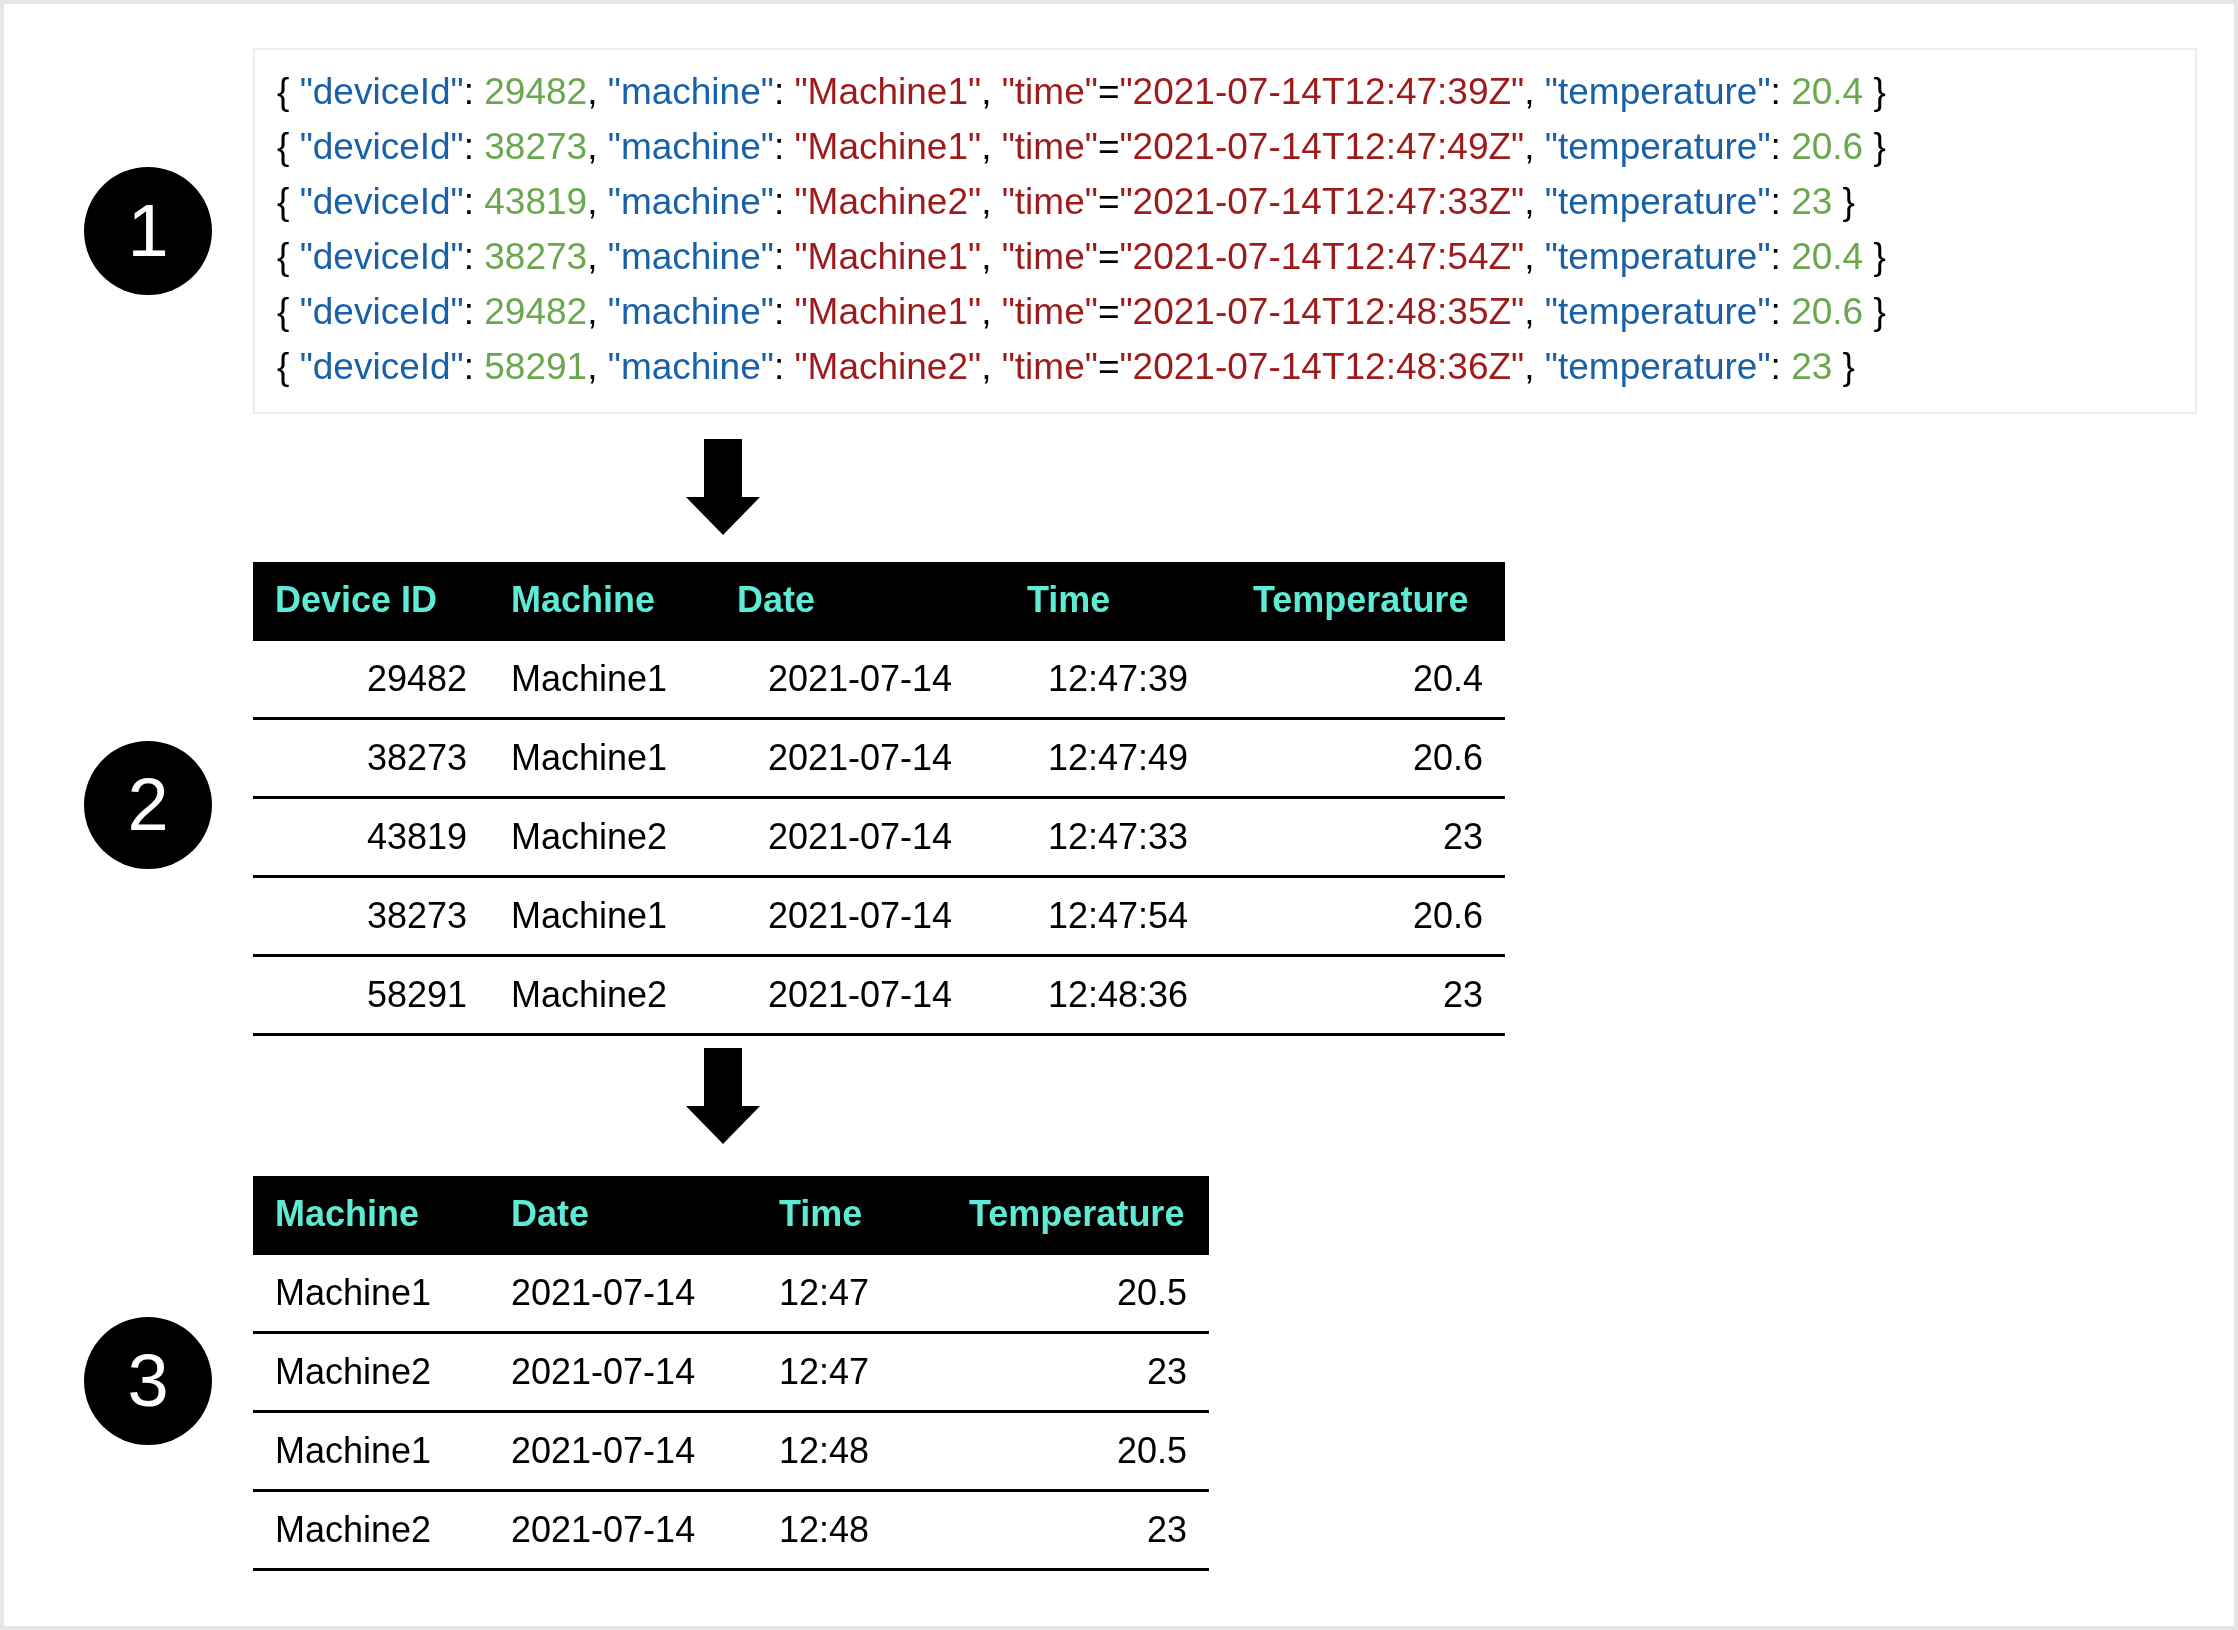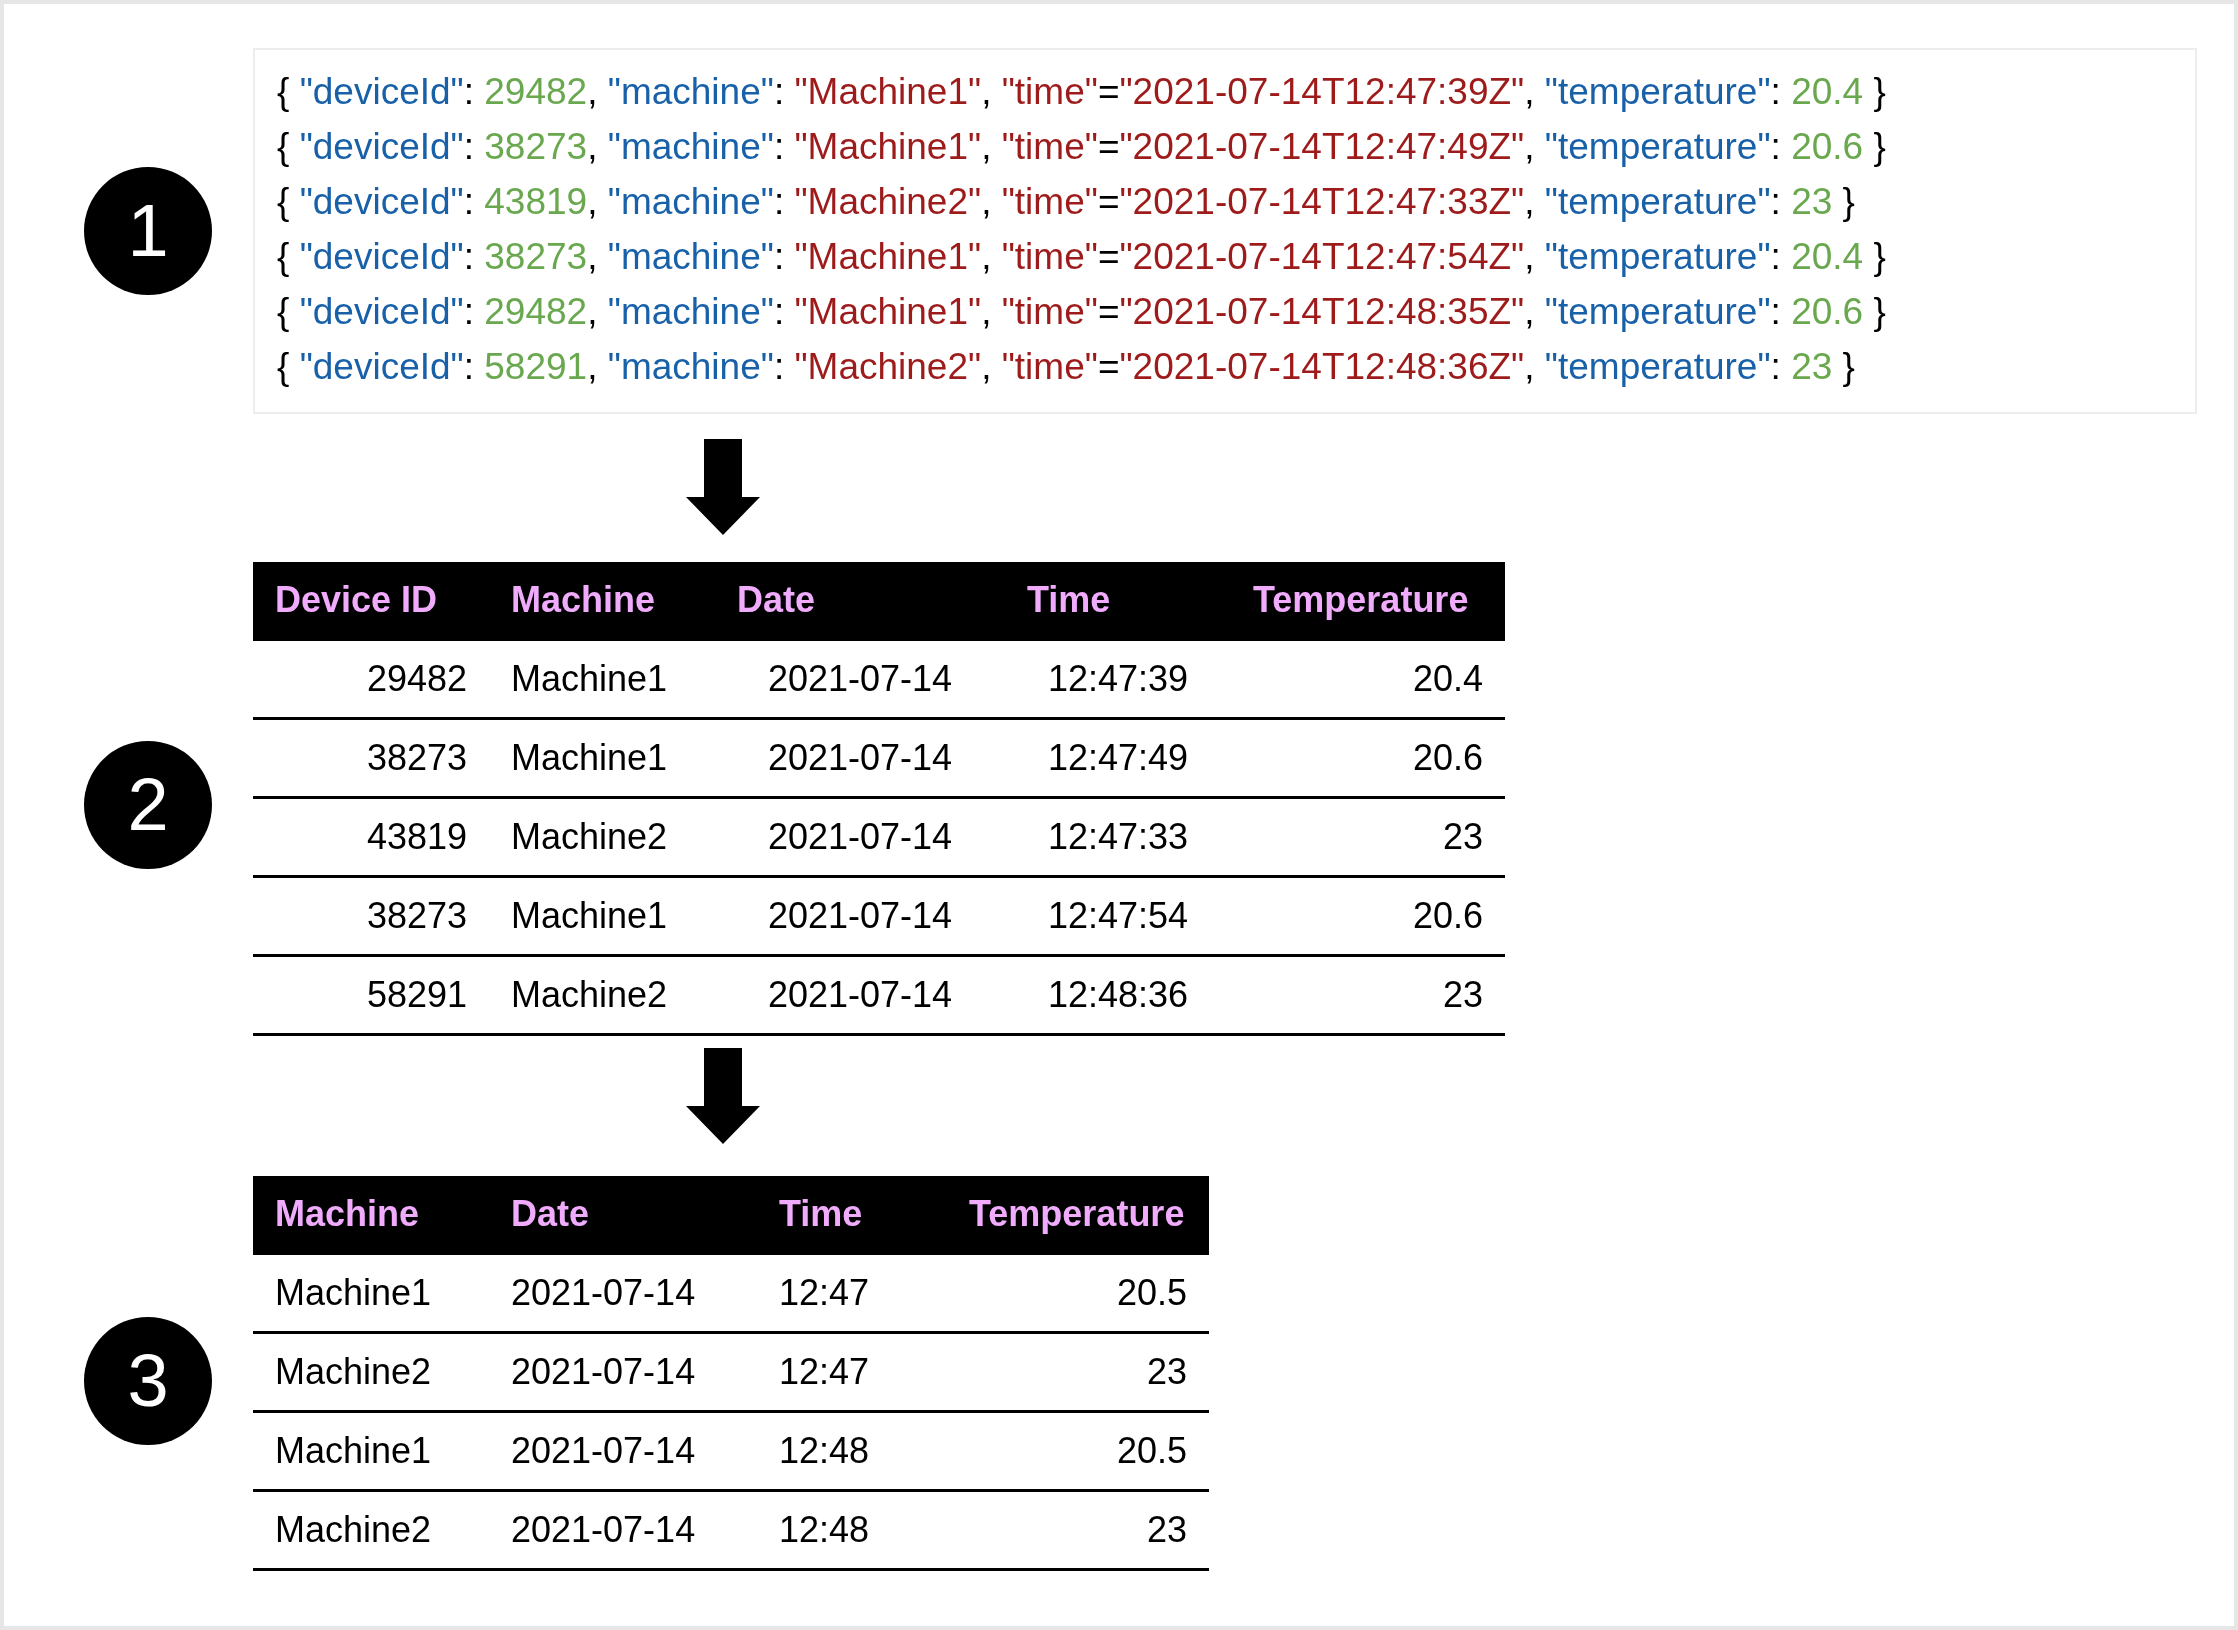--- a/index.html
+++ b/index.html
@@ -75,21 +75,21 @@
   
   .data-table {
     position: absolute;
     border-collapse: collapse;
     table-layout: fixed;
     background: #ffffff;
     font-family: "Liberation Sans", sans-serif;
   }
   .data-table thead th {
     background: #000000;
-    color: #f0abfc;
+    color: #5eead4;
     font-size: 36px;
     font-weight: bold;
     padding: 17px 22px;
     text-align: left;
     white-space: nowrap;
     box-sizing: border-box;
   }
   .data-table tbody td {
     font-size: 36px;
     font-weight: 400;

